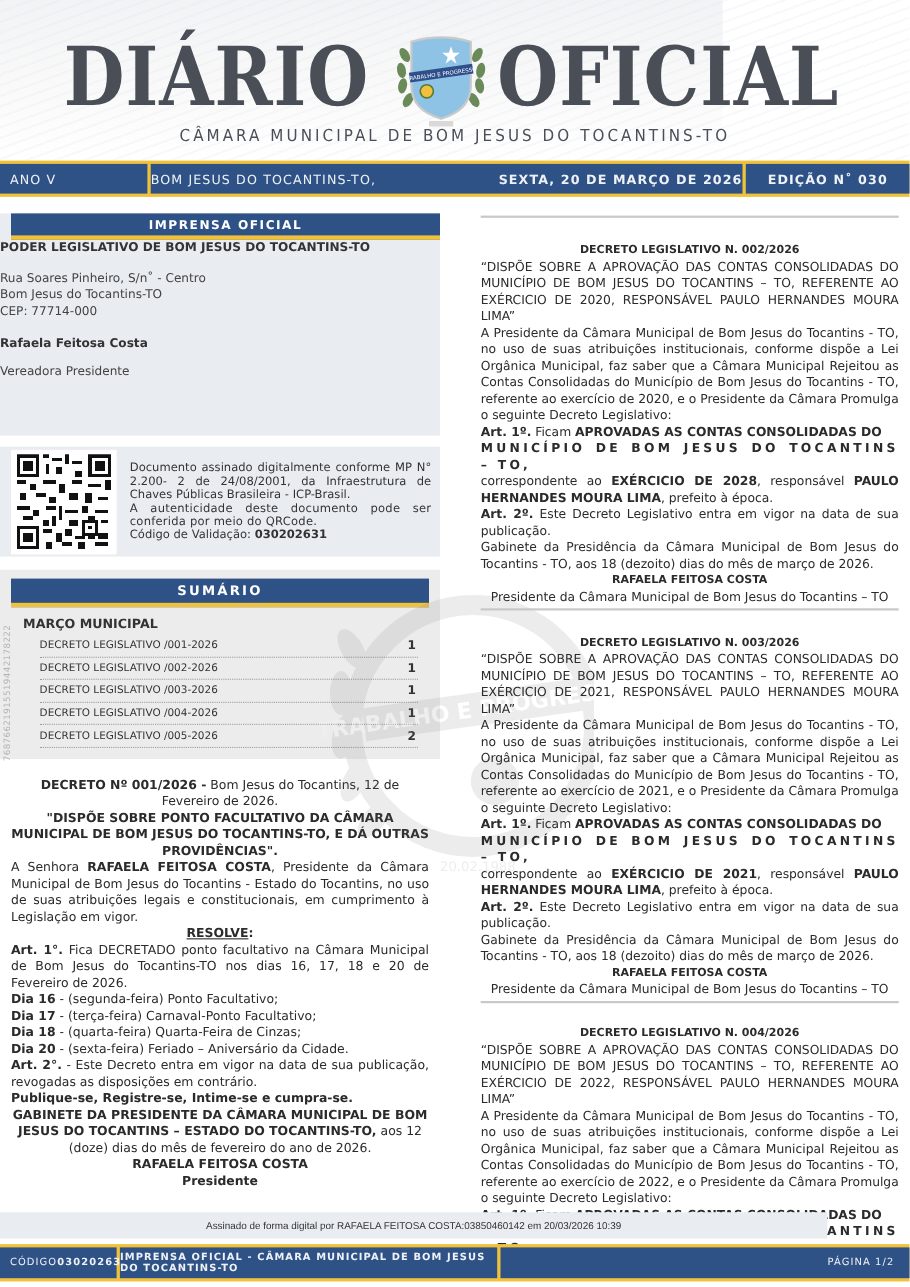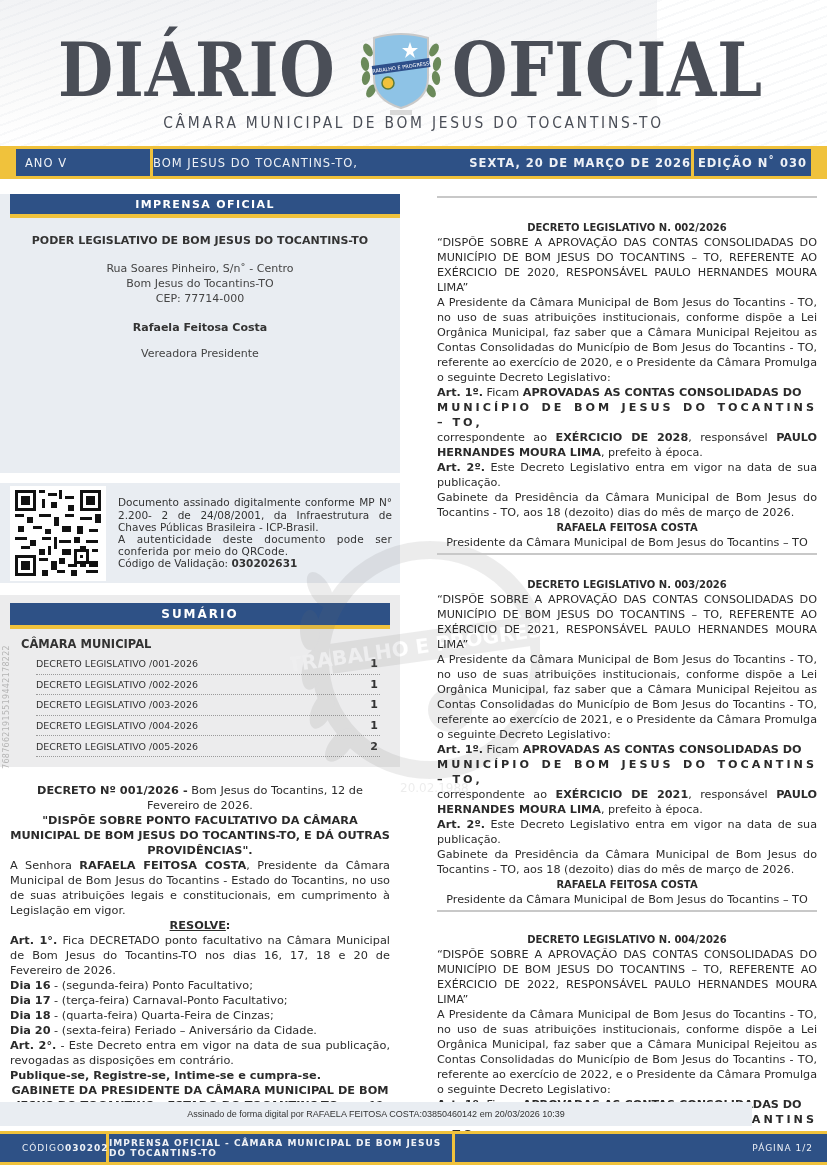--- a/index.html
+++ b/index.html
@@ -26,40 +26,40 @@
   .emblem { position: absolute; left: 358px; top: 28px; width: 86px; height: 92px; }
   .mast-sub {
     position: absolute; left: 0; top: 114px; width: 827px; text-align: center;
     font-family: "DejaVu Sans", sans-serif; font-size: 15px; letter-spacing: 3px;
     color: #4a4e57; transform: scaleX(0.92);
   }
 
   
   .datebar {
     position: absolute; left: 0; top: 146px; width: 827px; height: 33px;
-    background: #f0c23c; display: flex; gap: 3px; padding: 3px 16px;
+    background: #f0c23c; display: flex; gap: 3px; padding: 3px 0;
   }
   .datebar .cell {
     background: #2e5186; color: #eef1f6; font-size: 11.5px; letter-spacing: 1px;
     display: flex; align-items: center; height: 27px;
   }
   .datebar .c1 { width: 134px; padding-left: 9px; }
   .datebar .c2 { width: 538px; justify-content: space-between; }
   .datebar .c3 { flex: 1; justify-content: center; font-weight: bold; }
   .datebar b { font-weight: bold; }
 
   
   .left-col { position: absolute; left: 0; top: 194px; width: 400px; }
   .panel { background: #e9edf2; }
   .panel-head {
     height: 24px; background: #2e5186; border-bottom: 4px solid #f0c23c;
     color: #ffffff; font-weight: bold; font-size: 11px; letter-spacing: 1.4px;
     display: flex; align-items: center; justify-content: center; margin-left: 10px;
   }
-  .imprensa { height: 255px; text-align: center; padding-top: 16px; }
+  .imprensa { height: 178px; }
   .imprensa .poder { font-weight: bold; font-size: 11px; color: #333; margin-bottom: 14px; }
   .imprensa .addr { font-size: 11px; line-height: 15px; color: #444; }
   .imprensa .name { font-weight: bold; font-size: 11px; margin-top: 15px; color: #333; }
   .imprensa .role { font-size: 11px; margin-top: 13px; color: #444; }
 
   .qr-panel { margin-top: 10px; height: 100px; display: flex; align-items: center; padding-left: 10px; }
   .qr-box { width: 96px; height: 95px; background: #fff; display: flex; align-items: center; justify-content: center; }
   .qr-text { margin-left: 12px; width: 274px; font-size: 10.5px; line-height: 12.2px; color: #333; text-align: justify; }
   .qr-text b { font-weight: bold; }
 
@@ -96,21 +96,21 @@
   
   .sigbar {
     position: absolute; left: 0; top: 1102px; width: 752px; height: 24px; background: #e9edf2;
     display: flex; align-items: center; justify-content: center; font-family: "Liberation Sans", sans-serif; font-size: 9px; color: #333;
   }
   .footbar {
     position: absolute; left: 0; top: 1131px; width: 827px; height: 34px; background: #f0c23c;
     display: flex; gap: 3px; padding: 3px 0;
   }
   .footbar .cell { background: #2e5186; color: #eef1f6; font-size: 9px; letter-spacing: 1px; display: flex; align-items: center; height: 28px; }
-  .footbar .f1 { width: 106px; padding-left: 22px; }
+  .footbar .f1 { width: 106px; padding-left: 9px; }
   .footbar .f2 { width: 343px; justify-content: center; font-weight: bold; flex: 0 0 343px; }
   .footbar .f2 { width: 345px; }
   .footbar .f3 { flex: 1; justify-content: flex-end; padding-right: 14px; }
   .footbar b { font-weight: bold; }
 </style>
 </head>
 <body>
 
 <header class="masthead">
   <div class="mast-title mast-left">DIÁRIO</div>
@@ -223,21 +223,21 @@
     <div class="qr-text">
       <div>Documento assinado digitalmente conforme MP N° 2.200- 2 de 24/08/2001, da Infraestrutura de Chaves Públicas Brasileira - ICP-Brasil.</div>
       <div style="letter-spacing:0.2px">A autenticidade deste documento pode ser conferida por meio do QRCode.</div>
       <div><span>Código de Validação: </span><b>030202631</b></div>
     </div>
   </section>
 
   <section class="sumario-wrap">
     <div class="vert-code">76876621915519442178222</div>
     <div class="panel-head">SUMÁRIO</div>
-    <div class="sum-section">CÂMARA MUNICIPAL</div>
+    <div class="sum-section">MARÇO MUNICIPAL</div>
     <div class="sum-row">
         <span>DECRETO LEGISLATIVO /001-2026</span>
         <span class="pg">1</span>
       </div>
     <div class="sum-row">
         <span>DECRETO LEGISLATIVO /002-2026</span>
         <span class="pg">1</span>
       </div>
     <div class="sum-row">
         <span>DECRETO LEGISLATIVO /003-2026</span>

